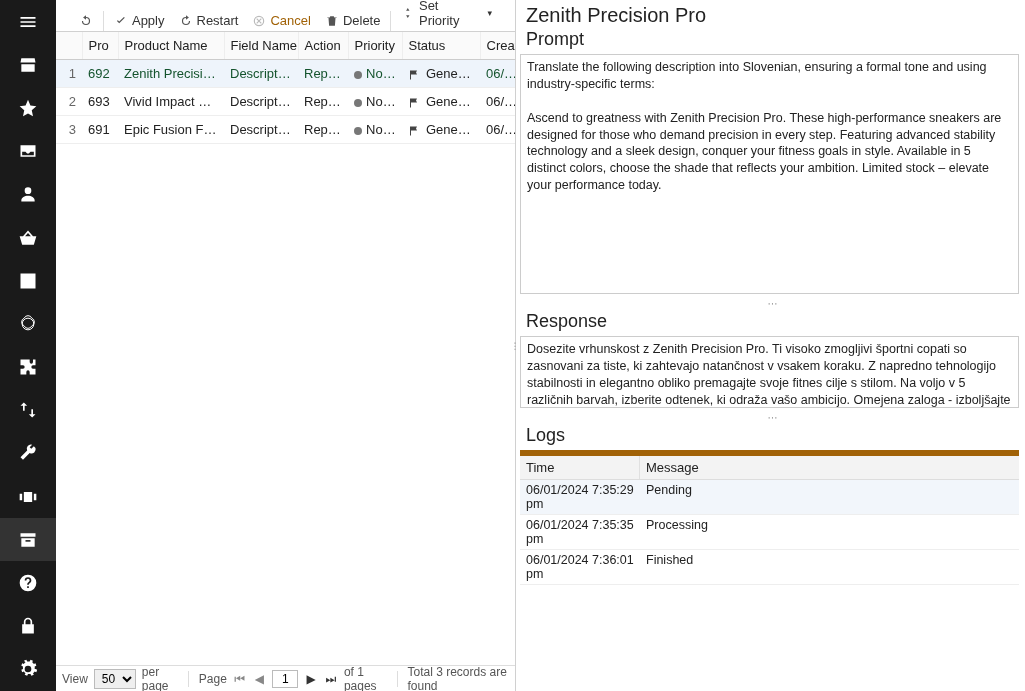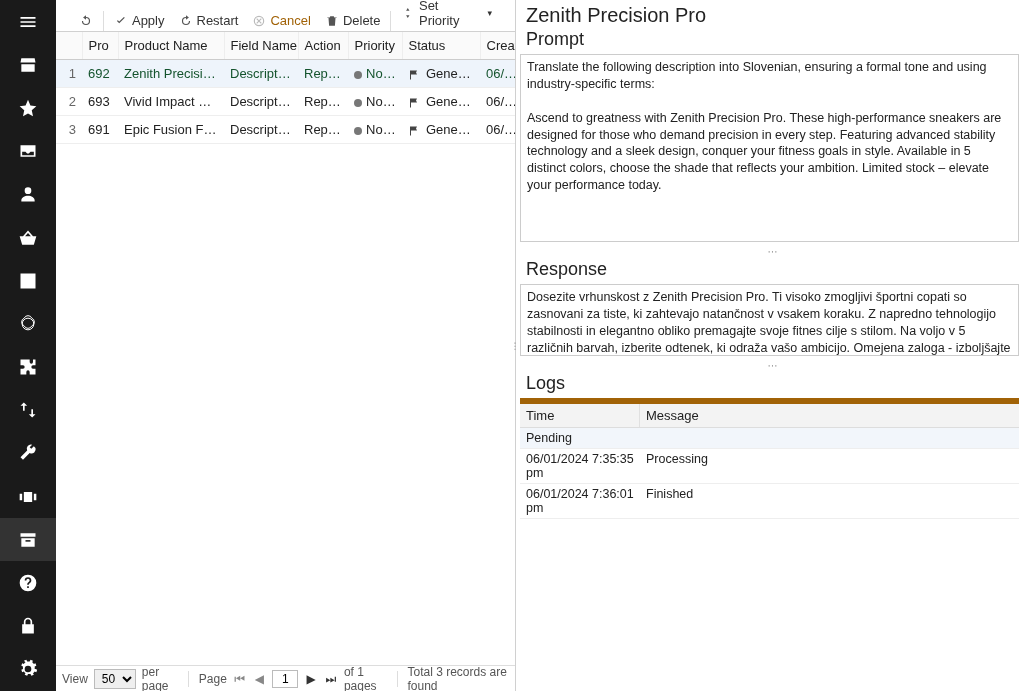--- a/index.html
+++ b/index.html
@@ -131,21 +131,21 @@
   padding: 2px 6px 4px 6px;
 }
 .textbox {
   margin: 0 6px 4px 0;
   border: 1px solid #ccc;
   padding: 4px 6px;
   font-size: 12.5px;
   line-height: 1.35;
   overflow: auto;
 }
-.prompt-box { height: 188px; }
+.prompt-box { height: 240px; }
 .response-box { height: 72px; }
 .hsplit { text-align:center; color:#888; font-size:10px; padding:0; cursor:row-resize; }
 .logs-head {
   display:flex;
   background:#f3f3f3;
   border-top:6px solid #a16207;
   border-bottom:1px solid #ddd;
   font-size:13px;
   margin-right: 6px;
 }
@@ -381,20 +381,21 @@
       <div class="section-label">Response</div>
       <div class="textbox response-box">Dosezite vrhunskost z Zenith Precision Pro. Ti visoko zmogljivi športni copati so zasnovani za tiste, ki zahtevajo natančnost v vsakem koraku. Z napredno tehnologijo stabilnosti in elegantno obliko premagajte svoje fitnes cilje s stilom. Na voljo v 5 različnih barvah, izberite odtenek, ki odraža vašo ambicijo. Omejena zaloga - izboljšajte svojo zmogljivost že danes.</div>
       <div class="hsplit">⋯</div>
       <div class="section-label">Logs</div>
       <div class="logs-head">
         <div class="c-time">Time</div>
         <div>Message</div>
       </div>
       <div class="logs-body" id="logs-body">
           <div class="log-row selected">
+            <div class="c-time">06/01/2024 7:35:29 pm</div>
             <div>Pending</div>
           </div>
           <div class="log-row">
             <div class="c-time">06/01/2024 7:35:35 pm</div>
             <div>Processing</div>
           </div>
           <div class="log-row">
             <div class="c-time">06/01/2024 7:36:01 pm</div>
             <div>Finished</div>
           </div>

